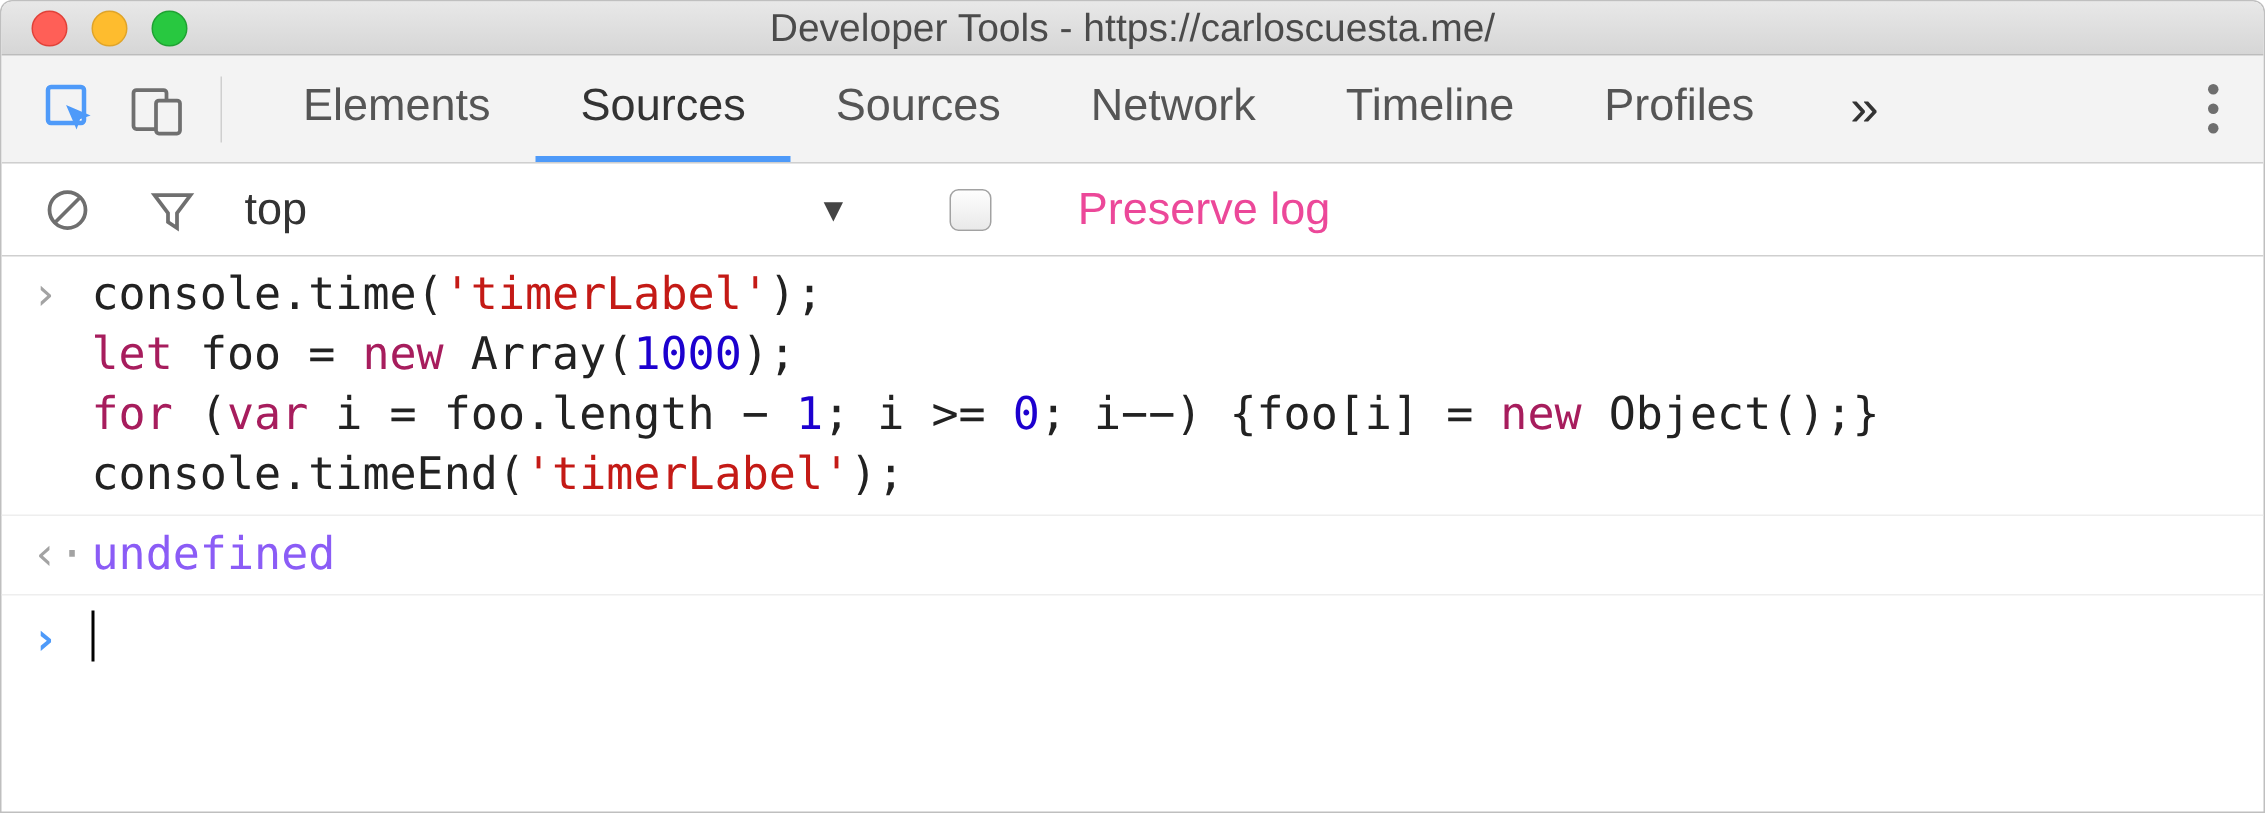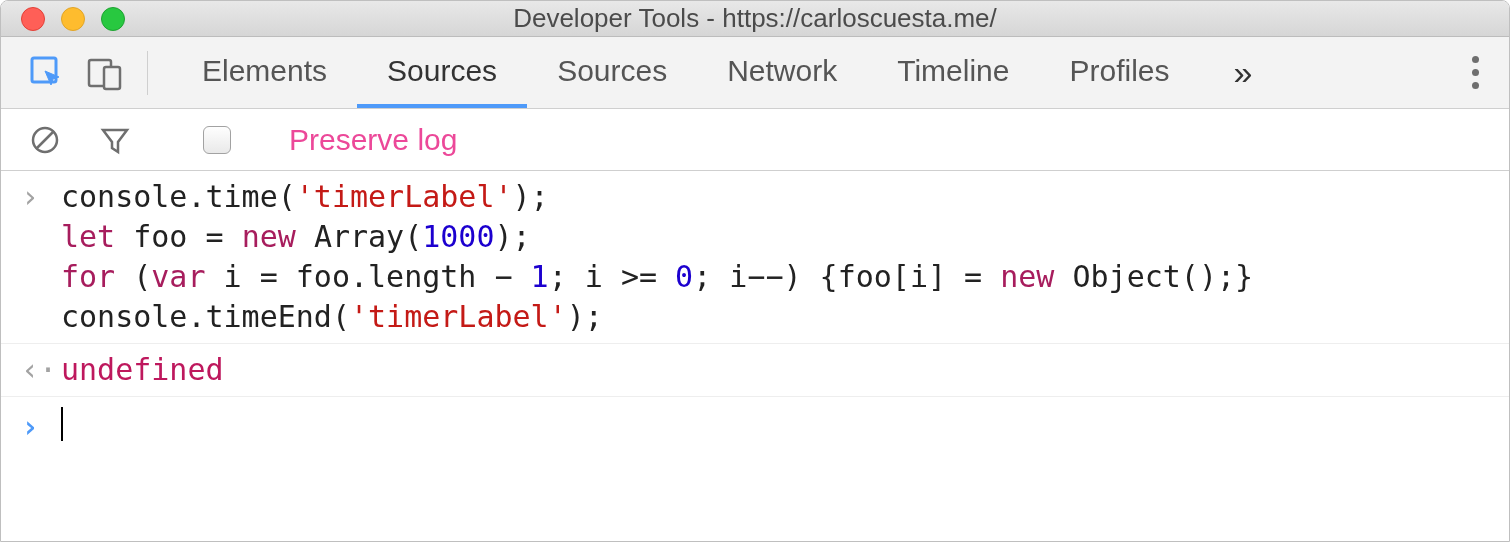--- a/index.html
+++ b/index.html
@@ -168,21 +168,21 @@
   .tok-kw  { color: #a71d5d; }   
   .tok-str { color: #c41a16; }   
   .tok-num { color: #1c00cf; }   
   .log-blue { color: #1c49c2; }
   .source-link {
     color: #222;
     text-decoration: underline;
     cursor: pointer;
     align-self: flex-start;
   }
-  .undefined-row .code { color: #be185d; }
+  .undefined-row .code { color: #8b5cf6; }
 
   .prompt-row {
     display: flex;
     padding: 10px 16px 10px 20px;
   }
   .prompt-row .gutter {
     color: #4e9af9;
     font-weight: bold;
   }
   .prompt-input {
@@ -251,20 +251,24 @@
     <svg width="32" height="32" viewBox="0 0 32 32">
       <circle cx="16" cy="16" r="12" class="st"></circle>
       <line x1="7" y1="25" x2="25" y2="7" class="st"></line>
     </svg>
   </span>
   <span class="icon-btn">
     <svg width="32" height="32" viewBox="0 0 32 32">
       <path d="M4 6 L28 6 L19 18 L19 28 L13 24 L13 18 Z" class="st"></path>
     </svg>
   </span>
+  <div class="context-select">
+    <span>top</span>
+    <span class="caret">▼</span>
+  </div>
   <div class="checkbox"></div>
   <span class="preserve-label">Preserve log</span>
 </div>
 
 <div class="console-body">
 
   <div class="row">
     <div class="gutter">›</div>
     <div class="code" id="code-block"><span>console.time(</span><span class="tok-str">'timerLabel'</span><span>);</span>
 <span class="tok-kw">let </span><span>foo = </span><span class="tok-kw">new </span><span>Array(</span><span class="tok-num">1000</span><span>);</span>

